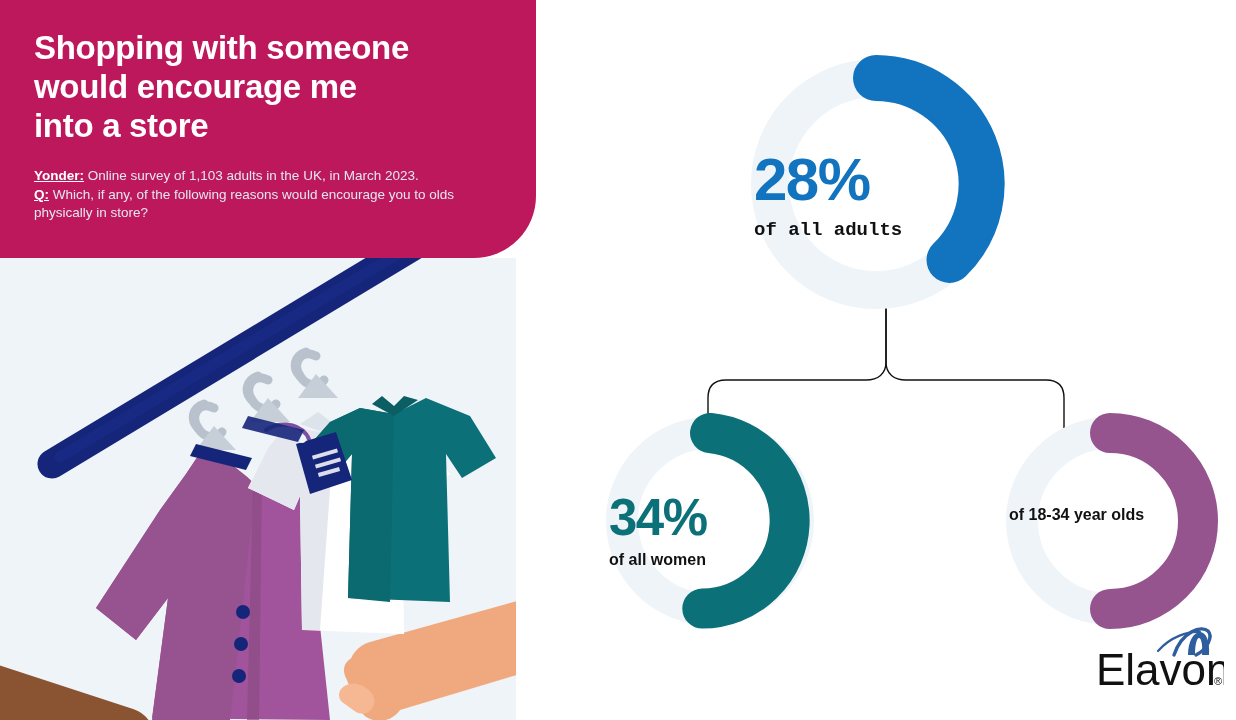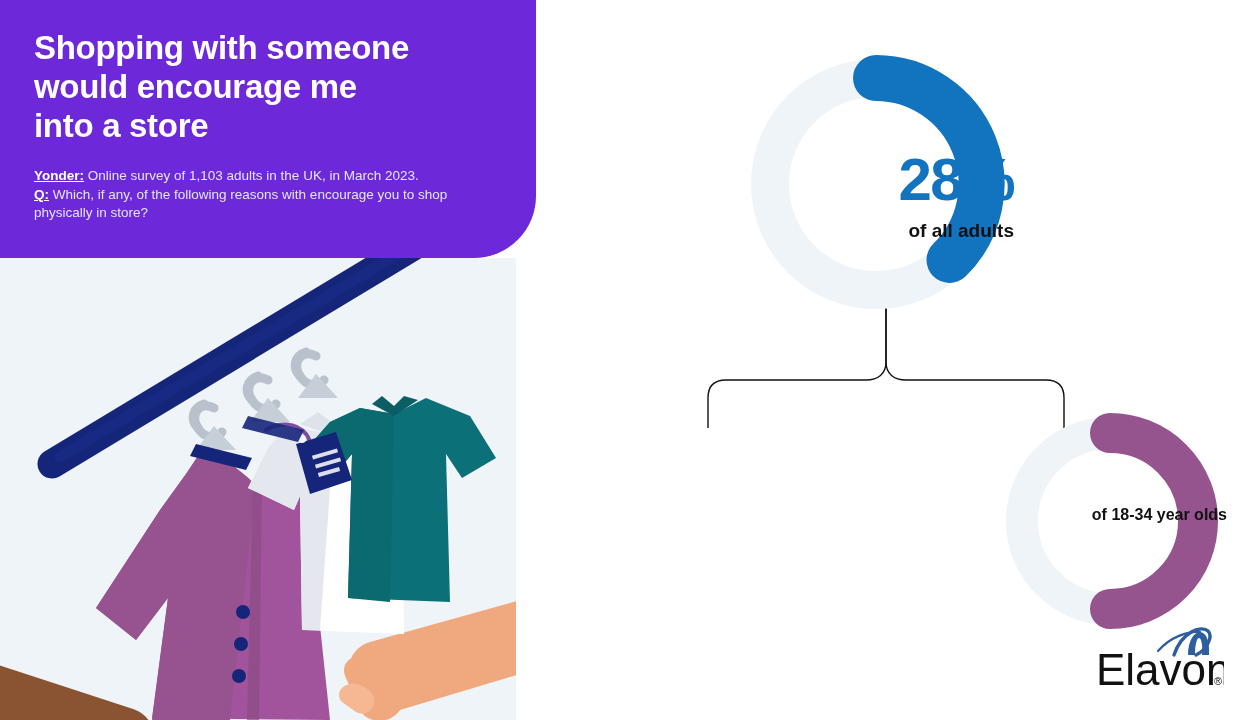--- a/index.html
+++ b/index.html
@@ -22,21 +22,21 @@
     left: 0; top: 0;
     width: 536px;
     height: 720px;
   }
 
   .header-panel {
     position: absolute;
     left: 0; top: 0;
     width: 536px;
     height: 258px;
-    background: #6d28d9;
+    background: #be185d;
     border-bottom-right-radius: 62px;
     box-sizing: border-box;
     padding: 28px 48px 0 34px;
   }
   .header-title {
     color: #ffffff;
     font-size: 33px;
     line-height: 39px;
     font-weight: bold;
     letter-spacing: -0.3px;
@@ -70,40 +70,40 @@
     height: 720px;
   }
 
   .donut {
     position: absolute;
   }
   .donut svg { display: block; overflow: visible; }
 
   .donut-label {
     position: absolute;
-    left: 12px;
+    left: 4px;
     width: 100%;
-    text-align: right;
+    text-align: left;
     pointer-events: none;
   }
   .pct {
     font-weight: bold;
     letter-spacing: -1.5px;
     line-height: 1;
   }
   .cap {
     font-weight: bold;
     color: #111111;
     line-height: 1;
   }
 
   #donut-top { left: 214px; top: 58px; width: 252px; height: 252px; }
   #donut-top .donut-label { top: 92px; }
   #donut-top .pct { font-size: 60px; color: #1273BE; }
-  #donut-top .cap { font-size: 19px; margin-top: 11px; }
+  #donut-top .cap { font-size: 19px; margin-top: 11px; font-family: Liberation Mono, monospace; }
 
   #donut-women { left: 69px; top: 416px; width: 210px; height: 210px; }
   #donut-women .donut-label { top: 76px; }
   #donut-women .pct { font-size: 51px; color: #0C7078; }
   #donut-women .cap { font-size: 16px; margin-top: 9px; }
 
   #donut-young { left: 469px; top: 416px; width: 210px; height: 210px; }
   #donut-young .donut-label { top: 76px; }
   #donut-young .pct { font-size: 51px; color: #96548E; }
   #donut-young .cap { font-size: 16px; margin-top: 15px; }
@@ -130,21 +130,21 @@
 <body>
 
 <div class="left-col">
 
   <div class="header-panel">
     <h1 class="header-title">Shopping with someone
 would encourage me
 into a store</h1>
     <div class="header-sub">
       <span class="lbl">Yonder:</span><span> Online survey of 1,103 adults in the UK, in March 2023.</span><br>
-      <span class="lbl">Q:</span><span> Which, if any, of the following reasons with encourage you to shop physically in store?</span>
+      <span class="lbl">Q:</span><span> Which, if any, of the following reasons would encourage you to olds physically in store?</span>
     </div>
   </div>
 
   <div class="illus-panel">
     <svg class="illus-svg" width="516" height="462" viewBox="0 0 516 462">
       <defs>
         <clipPath id="panelClip">
             <rect x="0" y="0" width="516" height="462"></rect>
           </clipPath>
       </defs>
@@ -234,20 +234,30 @@
     <svg width="252" height="252" viewBox="0 0 252 252">
       <circle cx="126" cy="126" r="106" fill="none" stroke="#EFF4F8" stroke-width="38"></circle>
       <path d="M126 20 A106 106 0 0 1 199.5 202" fill="none" stroke="#1273BE" stroke-width="46" stroke-linecap="round"></path>
     </svg>
     <div class="donut-label">
       <div class="pct">28%</div>
       <div class="cap">of all adults</div>
     </div>
   </div>
 
+  <div class="donut" id="donut-women">
+    <svg width="210" height="210" viewBox="0 0 210 210">
+      <circle cx="105" cy="105" r="88" fill="none" stroke="#EFF4F8" stroke-width="32"></circle>
+      <path d="M105 17 A88 88 0 0 1 97.3 192.6" fill="none" stroke="#0C7078" stroke-width="40" stroke-linecap="round"></path>
+    </svg>
+    <div class="donut-label">
+      <div class="pct">34%</div>
+      <div class="cap">of all women</div>
+    </div>
+  </div>
 
   <div class="donut" id="donut-young">
     <svg width="210" height="210" viewBox="0 0 210 210">
       <circle cx="105" cy="105" r="88" fill="none" stroke="#EFF4F8" stroke-width="32"></circle>
       <path d="M105 17 A88 88 0 0 1 105 193" fill="none" stroke="#96548E" stroke-width="40" stroke-linecap="round"></path>
     </svg>
     <div class="donut-label">
       <div class="cap">of 18-34 year olds</div>
     </div>
   </div>

